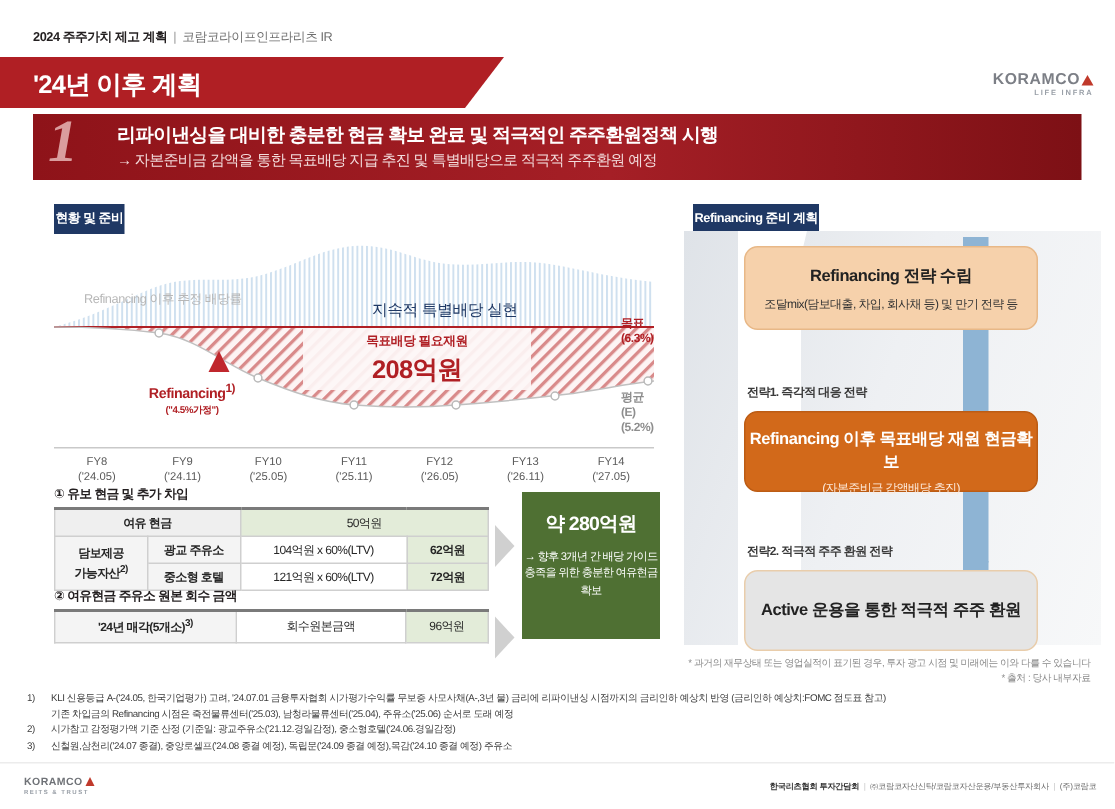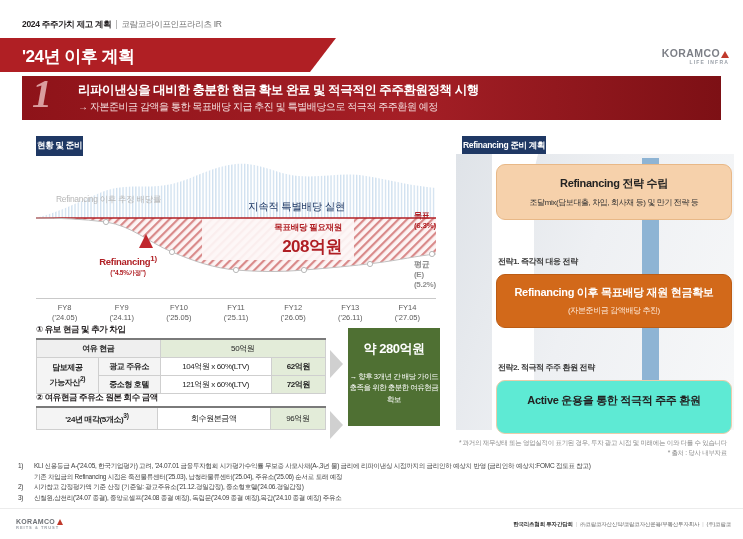--- a/index.html
+++ b/index.html
@@ -39,21 +39,21 @@
   .chart{position:absolute;left:14px;top:28px;width:400px;height:140px;}
   .chart svg{display:block;}
 
   .chart-lbl{position:absolute;font-size:7.5px;letter-spacing:-.3px;}
   #lbl-refi-est{left:20px;top:38px;color:#b7b7b7;font-size:8.5px;}
   #lbl-special{left:212px;top:44px;color:#1f3864;font-size:10.5px;font-weight:normal;}
   #lbl-goal{left:378px;top:55px;color:#b01f24;font-size:8px;font-weight:bold;text-align:left;line-height:1.25;}
   #lbl-avg{left:378px;top:104px;color:#8e8e8e;font-size:8px;font-weight:bold;line-height:1.25;}
   #lbl-refi{left:44px;top:98px;color:#b01f24;font-size:9.5px;font-weight:bold;text-align:center;width:96px;line-height:1.2;}
   #lbl-refi .sm{font-size:6.5px;display:block;margin-top:1px;}
-  .needbox{position:absolute;left:178px;top:66px;width:128px;text-align:right;color:#b01f24;}
+  .needbox{position:absolute;left:178px;top:66px;width:128px;text-align:center;color:#b01f24;}
   .needbox .t1{font-size:8.5px;font-weight:bold;letter-spacing:-.3px;}
   .needbox .t2{font-size:17px;font-weight:bold;margin-top:1px;letter-spacing:-.5px;}
 
   .axis{position:absolute;left:14px;top:170px;width:400px;}
   .axis .line{height:1px;background:#c9c9c9;}
   .axis .ticks{display:flex;margin-top:4px;}
   .axis .tk{flex:1;text-align:center;font-size:7.5px;color:#5a5a5a;line-height:1.35;}
   .axis .tk b{font-weight:normal;display:block;}
 
   
@@ -76,48 +76,48 @@
   #tbl2 .c{background:#e3ecd9;font-weight:normal;}
   #tbl2 td.top-b{border-top:2px solid #7a7a7a;}
 
   .arrowR{position:absolute;width:0;height:0;border-top:14px solid transparent;border-bottom:14px solid transparent;border-left:13px solid #d0d0d0;}
   #ar1{left:308px;top:222px;}
   #ar2{left:308px;top:283px;}
 
   .greenbox{position:absolute;left:326px;top:200px;width:92px;height:98px;background:#4f7033;
             color:#fff;text-align:center;padding-top:12px;box-sizing:border-box;}
   .greenbox .g1{font-size:13px;font-weight:bold;letter-spacing:-.5px;}
-  .greenbox .g2{font-size:7.5px;line-height:1.5;margin-top:13px;letter-spacing:-.5px;padding:0 0;}
+  .greenbox .g2{font-size:7.5px;line-height:1.5;margin-top:7px;letter-spacing:-.5px;padding:0 0;}
 
   
   .right-panel{position:absolute;left:452px;top:128px;width:285px;height:310px;}
   .rp-bg{position:absolute;left:4px;top:26px;width:278px;height:276px;
          background:linear-gradient(110deg,#dfe3e8 0%,#eef0f3 45%,#f7f8f9 100%);}
   .rp-bg:before{content:"";position:absolute;left:44px;top:0;height:100%;width:0;
          border-left:34px solid #fff;border-top:0;}
   .notch{position:absolute;left:40px;top:26px;width:46px;height:276px;
          background:#fff;clip-path:polygon(0 0,100% 0,28% 50%,100% 100%,0 100%);}
 
   .connector{position:absolute;left:190px;width:17px;background:#8eb4d4;}
   #cn1{top:30px;height:112px;}
   #cn2{top:142px;height:105px;}
   .arrowD{position:absolute;left:181px;top:246px;width:0;height:0;
           border-left:17px solid transparent;border-right:17px solid transparent;border-top:0;}
   .arrowD .stem{position:absolute;left:-8px;top:0;width:17px;height:22px;background:#8eb4d4;}
   .arrowD .head{position:absolute;left:-17px;top:22px;width:0;height:0;
           border-left:17px solid transparent;border-right:17px solid transparent;border-top:15px solid #8eb4d4;}
 
-  .rbox{position:absolute;left:44px;width:236px;border-radius:9px;text-align:center;box-sizing:border-box;}
+  .rbox{position:absolute;left:44px;width:196px;border-radius:9px;text-align:center;box-sizing:border-box;}
   #rbox1{top:36px;height:56px;background:#f6d1ab;border:1px solid #e8b887;padding-top:11px;}
   #rbox1 .h{font-size:11px;font-weight:bold;color:#222;letter-spacing:-.3px;}
   #rbox1 .s{font-size:8px;color:#333;margin-top:6px;letter-spacing:-.4px;}
   #rbox2{top:146px;height:54px;background:#d2691a;border:1px solid #bc5c14;padding-top:10px;}
   #rbox2 .h{font-size:11px;font-weight:bold;color:#fff;letter-spacing:-.3px;}
   #rbox2 .s{font-size:8px;color:#fdeadb;margin-top:5px;letter-spacing:-.4px;}
-  #rbox3{top:252px;height:54px;background:#5eead4;border:1px solid #e9cdab;padding-top:12px;}
+  #rbox3{top:252px;height:54px;background:#e5e5e5;border:1px solid #e9cdab;padding-top:18px;}
   #rbox3 .h{font-size:11px;font-weight:bold;color:#222;letter-spacing:-.3px;}
   #rbox3 .s{font-size:8px;color:#444;margin-top:5px;letter-spacing:-.4px;}
 
   .strat{position:absolute;left:46px;font-size:8px;font-weight:bold;color:#3a3a3a;letter-spacing:-.4px;}
   #st1{top:128px;}
   #st2{top:234px;}
 
   
   .disc{position:absolute;right:16px;top:438px;text-align:right;font-size:6.5px;color:#8a8a8a;line-height:1.55;letter-spacing:-.3px;}
   .fn{position:absolute;left:18px;top:461px;width:712px;font-size:6.5px;color:#3c3c3c;line-height:1.62;letter-spacing:-.25px;}

